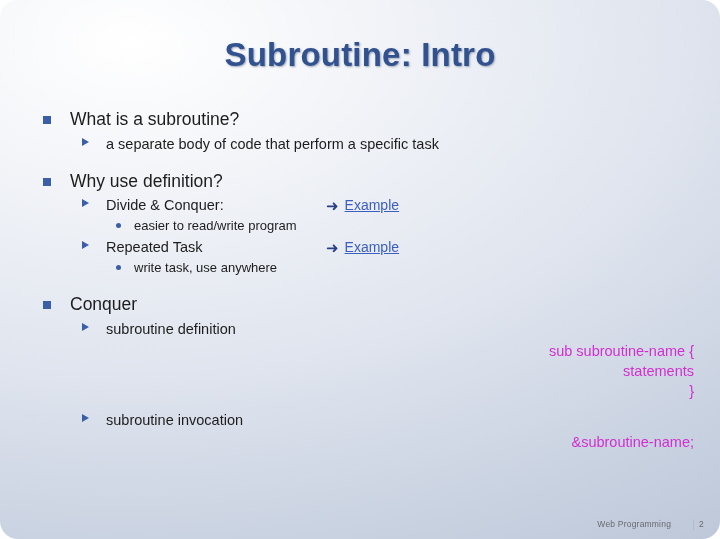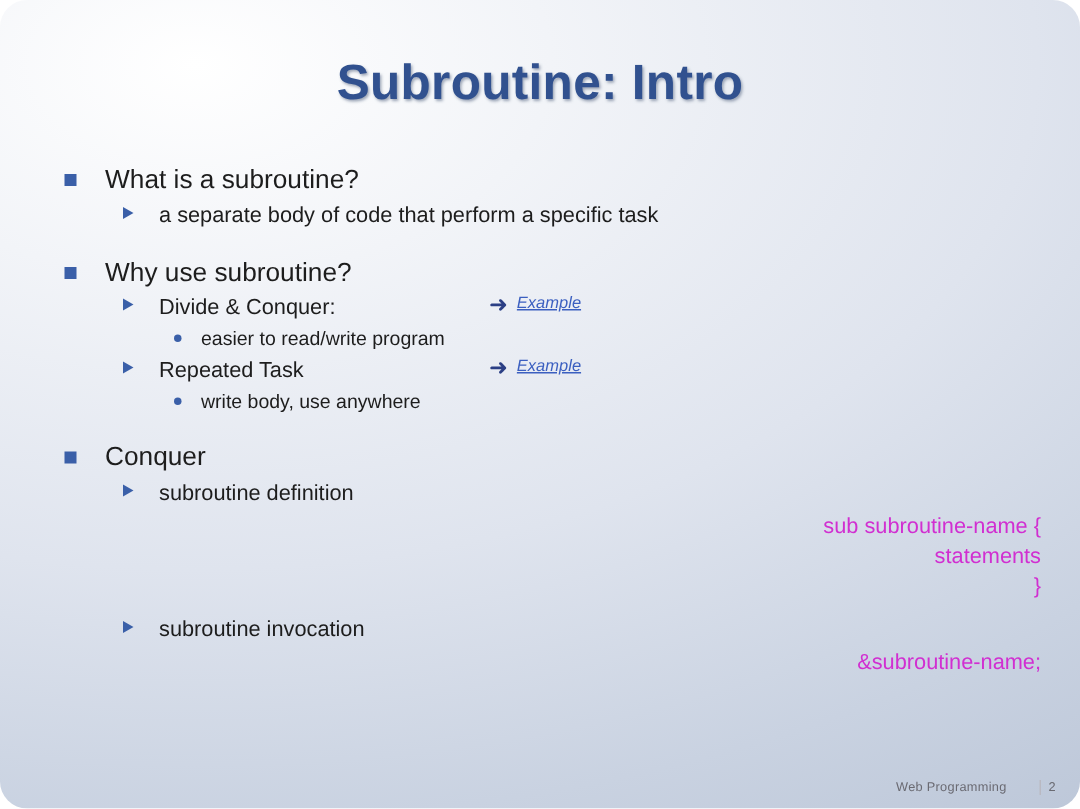--- a/index.html
+++ b/index.html
@@ -121,23 +121,22 @@
   .arrow-icon {
     color: #2b3f85;
     font-size: 15px;
     line-height: 1;
     position: relative;
     top: 0px;
   }
   .link {
     color: #3b5fc0;
     text-decoration: underline;
-    font-size: 11px;
+    font-size: 14px;
     cursor: pointer;
-    font-style: italic;
   }
   .spacer-sm { height: 14px; }
   .spacer-xs { height: 8px; }
   .footer {
     position: absolute;
     right: 16px;
     bottom: 10px;
     display: flex;
     align-items: center;
     gap: 28px;
@@ -171,21 +170,21 @@
       </div>
       <div class="lvl2">
         <span class="bullet"></span>
         <span>a separate body of code that perform a specific task</span>
       </div>
 
       <div class="spacer-sm"></div>
 
       <div class="lvl1">
         <span class="bullet"></span>
-        <span>Why use subroutine?</span>
+        <span>Why use definition?</span>
       </div>
 
       <div class="lvl2 row">
         <span class="bullet"></span>
         <span>Divide &amp; Conquer:</span>
         <span class="link-group">
           <span class="arrow-icon">➜</span>
           <a class="link">Example</a>
         </span>
       </div>
@@ -197,21 +196,21 @@
       <div class="lvl2 row">
         <span class="bullet"></span>
         <span>Repeated Task</span>
         <span class="link-group">
           <span class="arrow-icon">➜</span>
           <a class="link">Example</a>
         </span>
       </div>
       <div class="lvl3">
         <span class="bullet"></span>
-        <span>write body, use anywhere</span>
+        <span>write task, use anywhere</span>
       </div>
 
       <div class="spacer-sm"></div>
 
       <div class="lvl1">
         <span class="bullet"></span>
         <span>Conquer</span>
       </div>
 
       <div class="lvl2">

